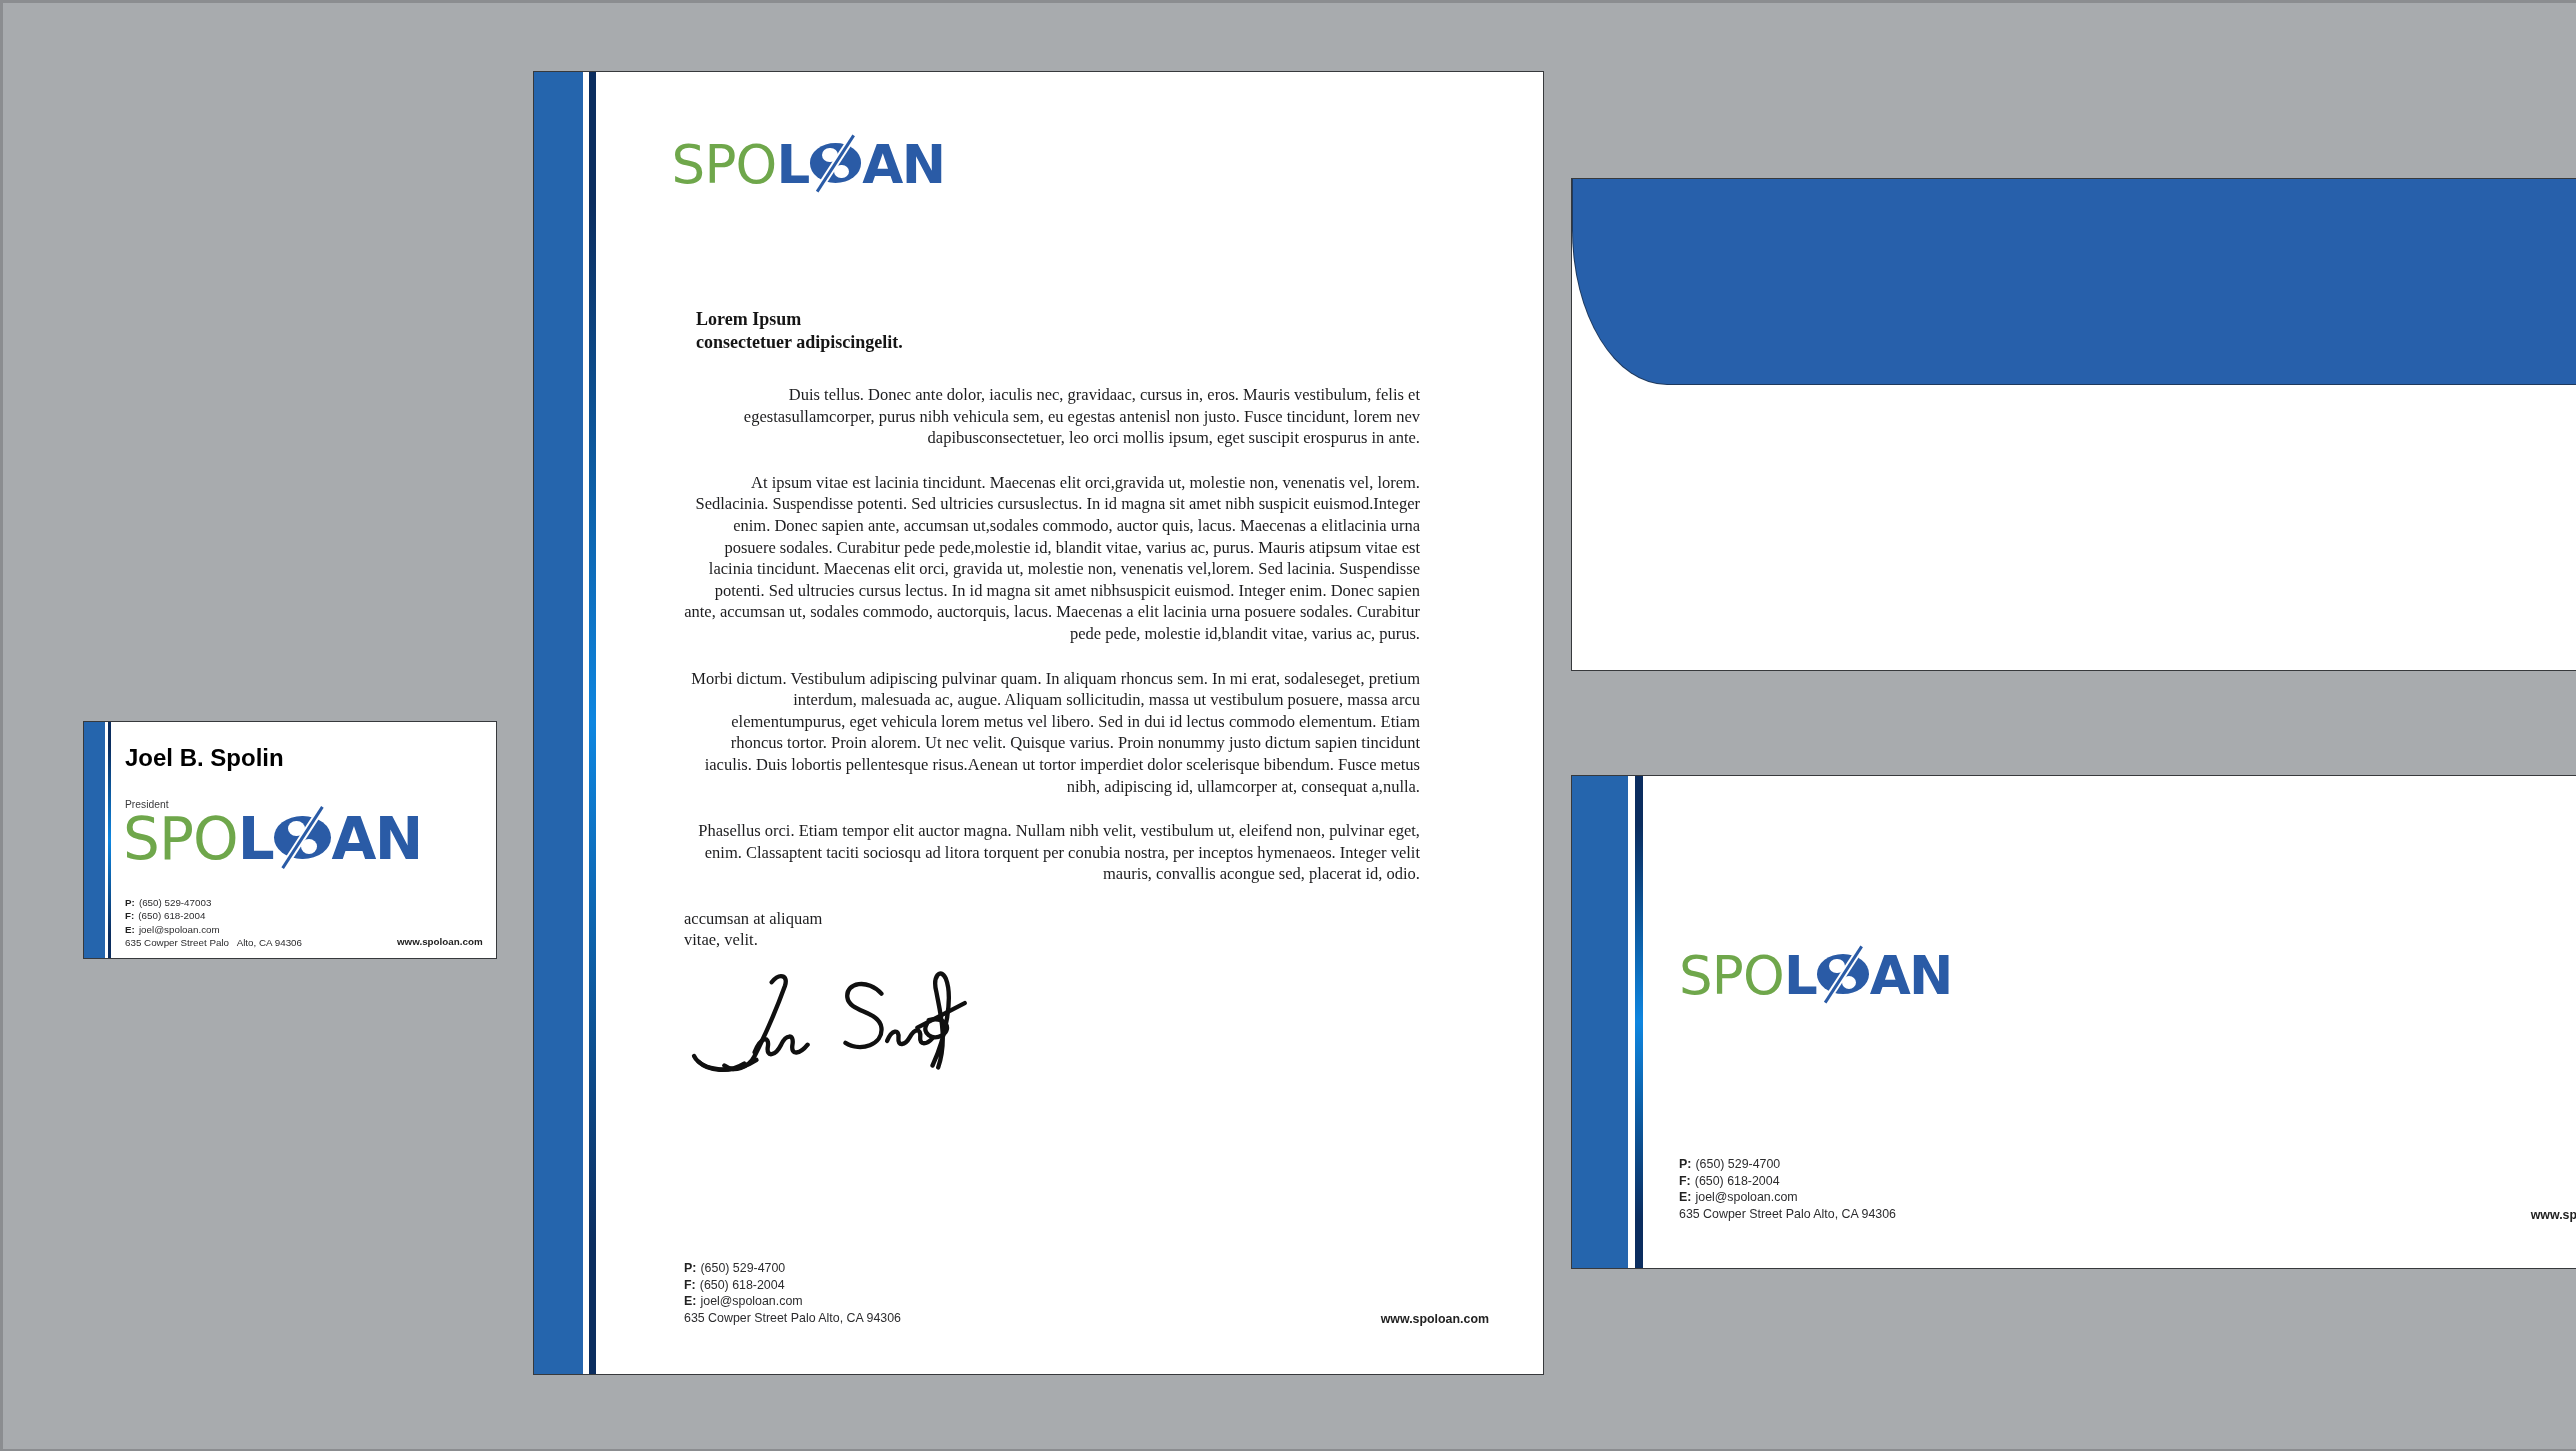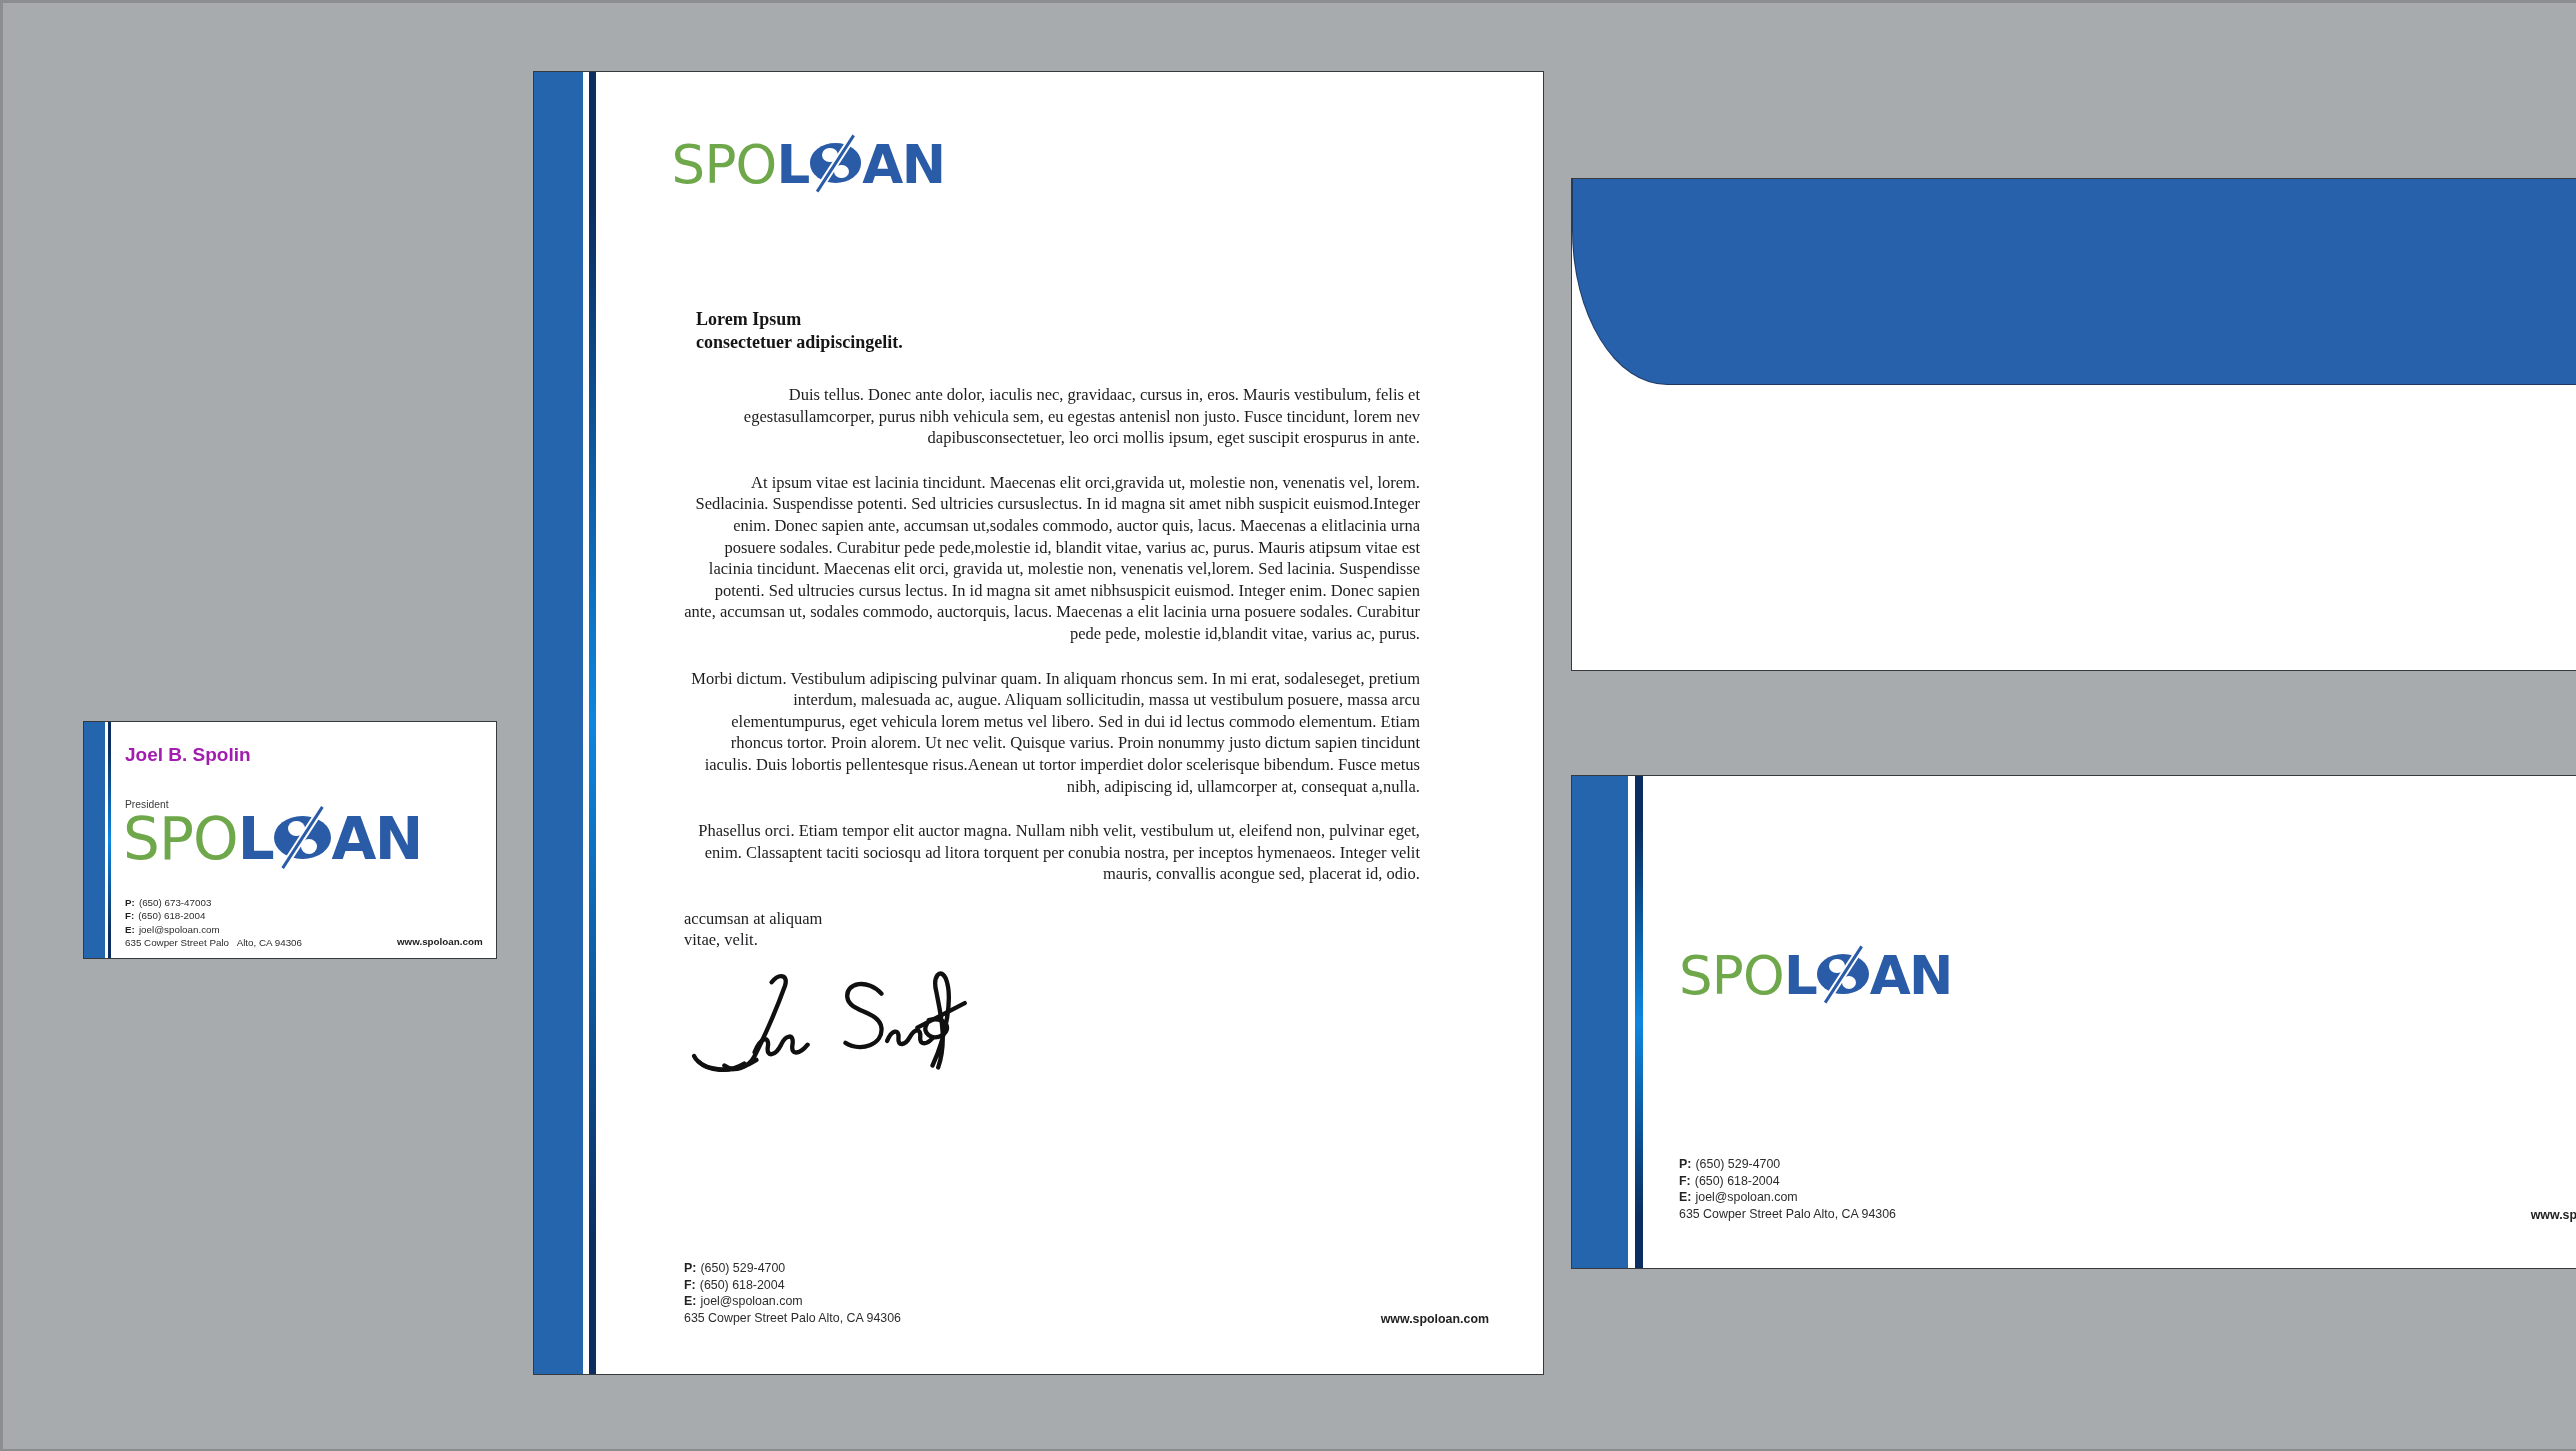--- a/index.html
+++ b/index.html
@@ -34,21 +34,21 @@
 
   
   .c-row{white-space:pre;color:#2c2c2e;}
   .c-label{font-weight:700;color:#222;}
   .c-label:not(:empty){margin-right:4.1px;}
 
   
   .card{left:83px;top:721px;width:414px;height:238px;}
   .card .stripe{width:20.6px;}
   .card .accent-line{left:24px;width:3.1px;}
-  .card-name{position:absolute;left:41px;top:21.6px;font-size:19px;font-weight:700;color:#a21caf;}
+  .card-name{position:absolute;left:41px;top:21.6px;font-size:24px;font-weight:700;color:#000000;}
   .card-title{position:absolute;left:41px;top:45px;font-size:10.3px;color:#3a3a3c;margin-top:32px;}
   .card-logo{position:absolute;left:39px;top:88px;font-size:58px;}
   .card-contacts{position:absolute;left:41px;top:174px;font-size:9.8px;line-height:13.4px;}
   .card-web{position:absolute;right:13.4px;top:214px;font-size:9.8px;font-weight:700;color:#222;}
 
   
   .letterhead{left:533px;top:71px;width:1011px;height:1304px;border-width:1px;}
   .letterhead .stripe{width:49px;}
   .letterhead .accent-line{left:55px;width:6.7px;}
   .lh-content{position:absolute;left:150px;right:123px;top:0;}
@@ -85,21 +85,21 @@
     <div class="stripe"></div>
     <div class="accent-line"></div>
     <div class="card-name">Joel B. Spolin</div>
     <div class="card-title">President</div>
 
     <div class="logo card-logo">
       <span class="seg green">SPO</span><span class="seg blue">L</span><span class="o-glyph"><span class="o-body"></span><span class="o-band"></span><span class="o-hole o-hole-top"></span><span class="o-hole o-hole-bottom"></span><span class="o-line"></span></span><span class="seg blue">AN</span>
     </div>
 
     <div class="card-contacts">
-      <div class="c-row"><b class="c-label">P:</b><span class="c-val">(650) 673-47003</span></div>
+      <div class="c-row"><b class="c-label">P:</b><span class="c-val">(650) 529-47003</span></div>
       <div class="c-row"><b class="c-label">F:</b><span class="c-val">(650) 618-2004</span></div>
       <div class="c-row"><b class="c-label">E:</b><span class="c-val">joel@spoloan.com</span></div>
       <div class="c-row"><b class="c-label"></b><span class="c-val">635 Cowper Street Palo   Alto, CA 94306</span></div>
     </div>
     <div class="card-web">www.spoloan.com</div>
   </section>
 
   <section class="panel letterhead">
     <div class="stripe"></div>
     <div class="accent-line"></div>

